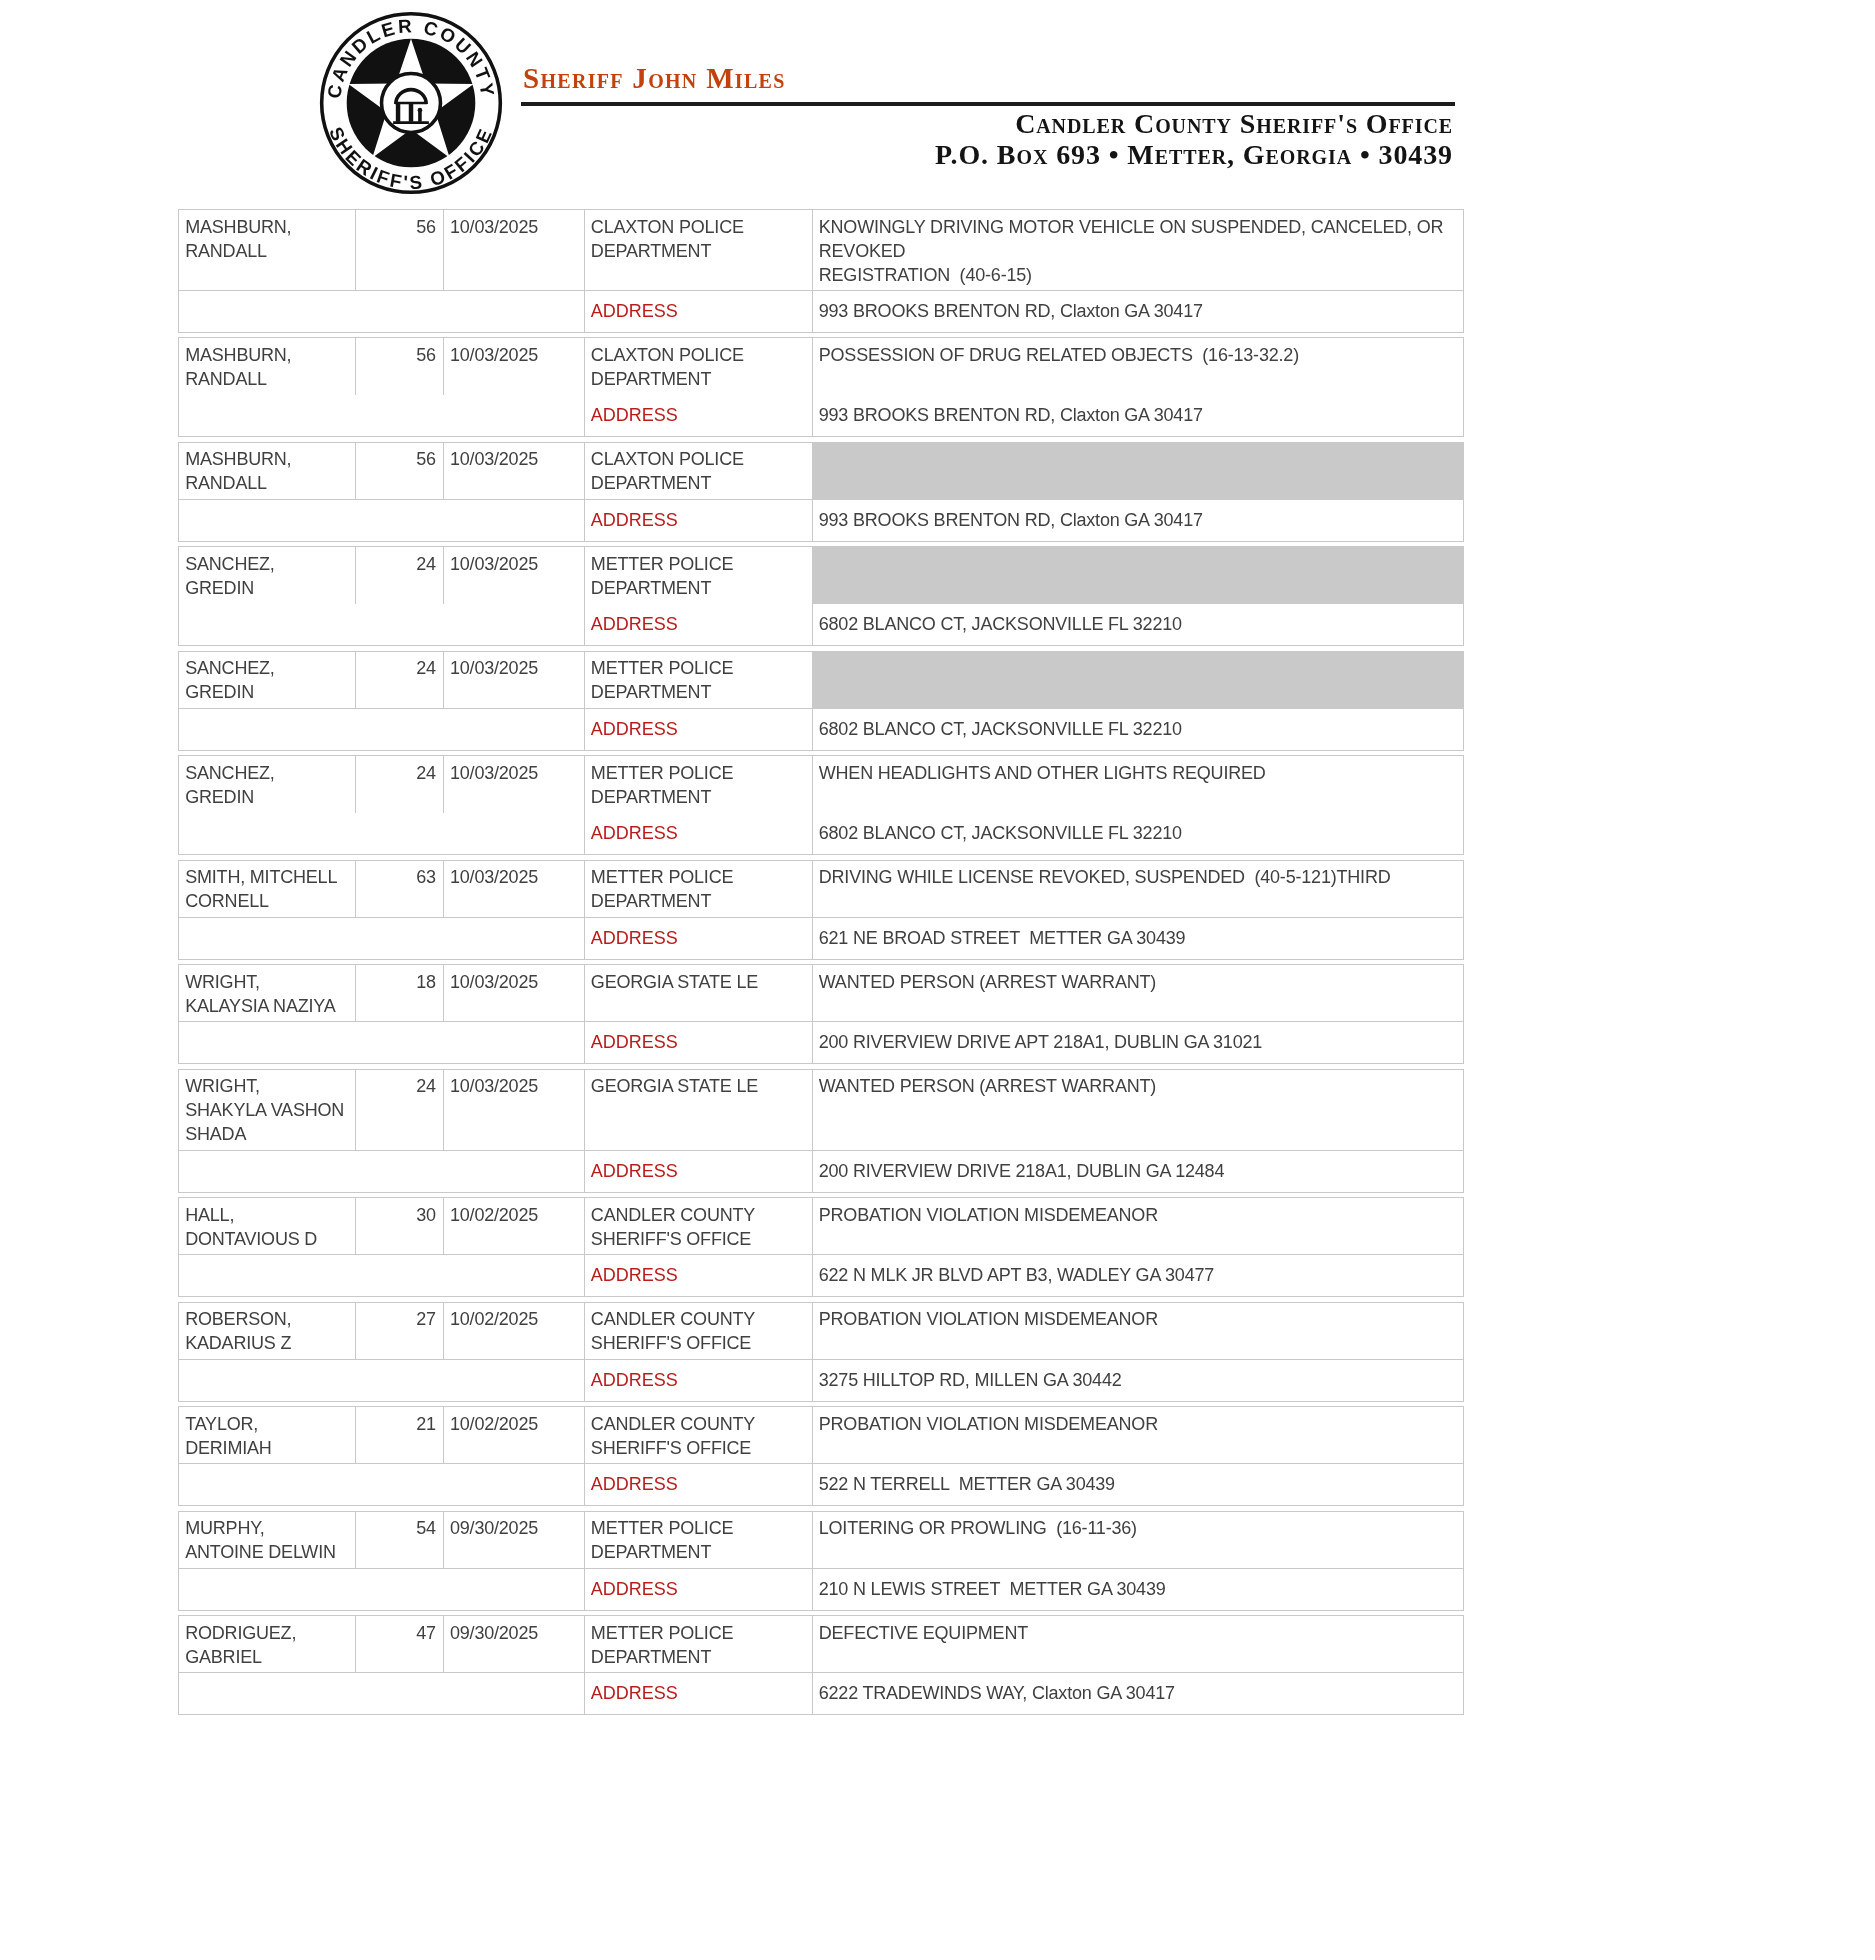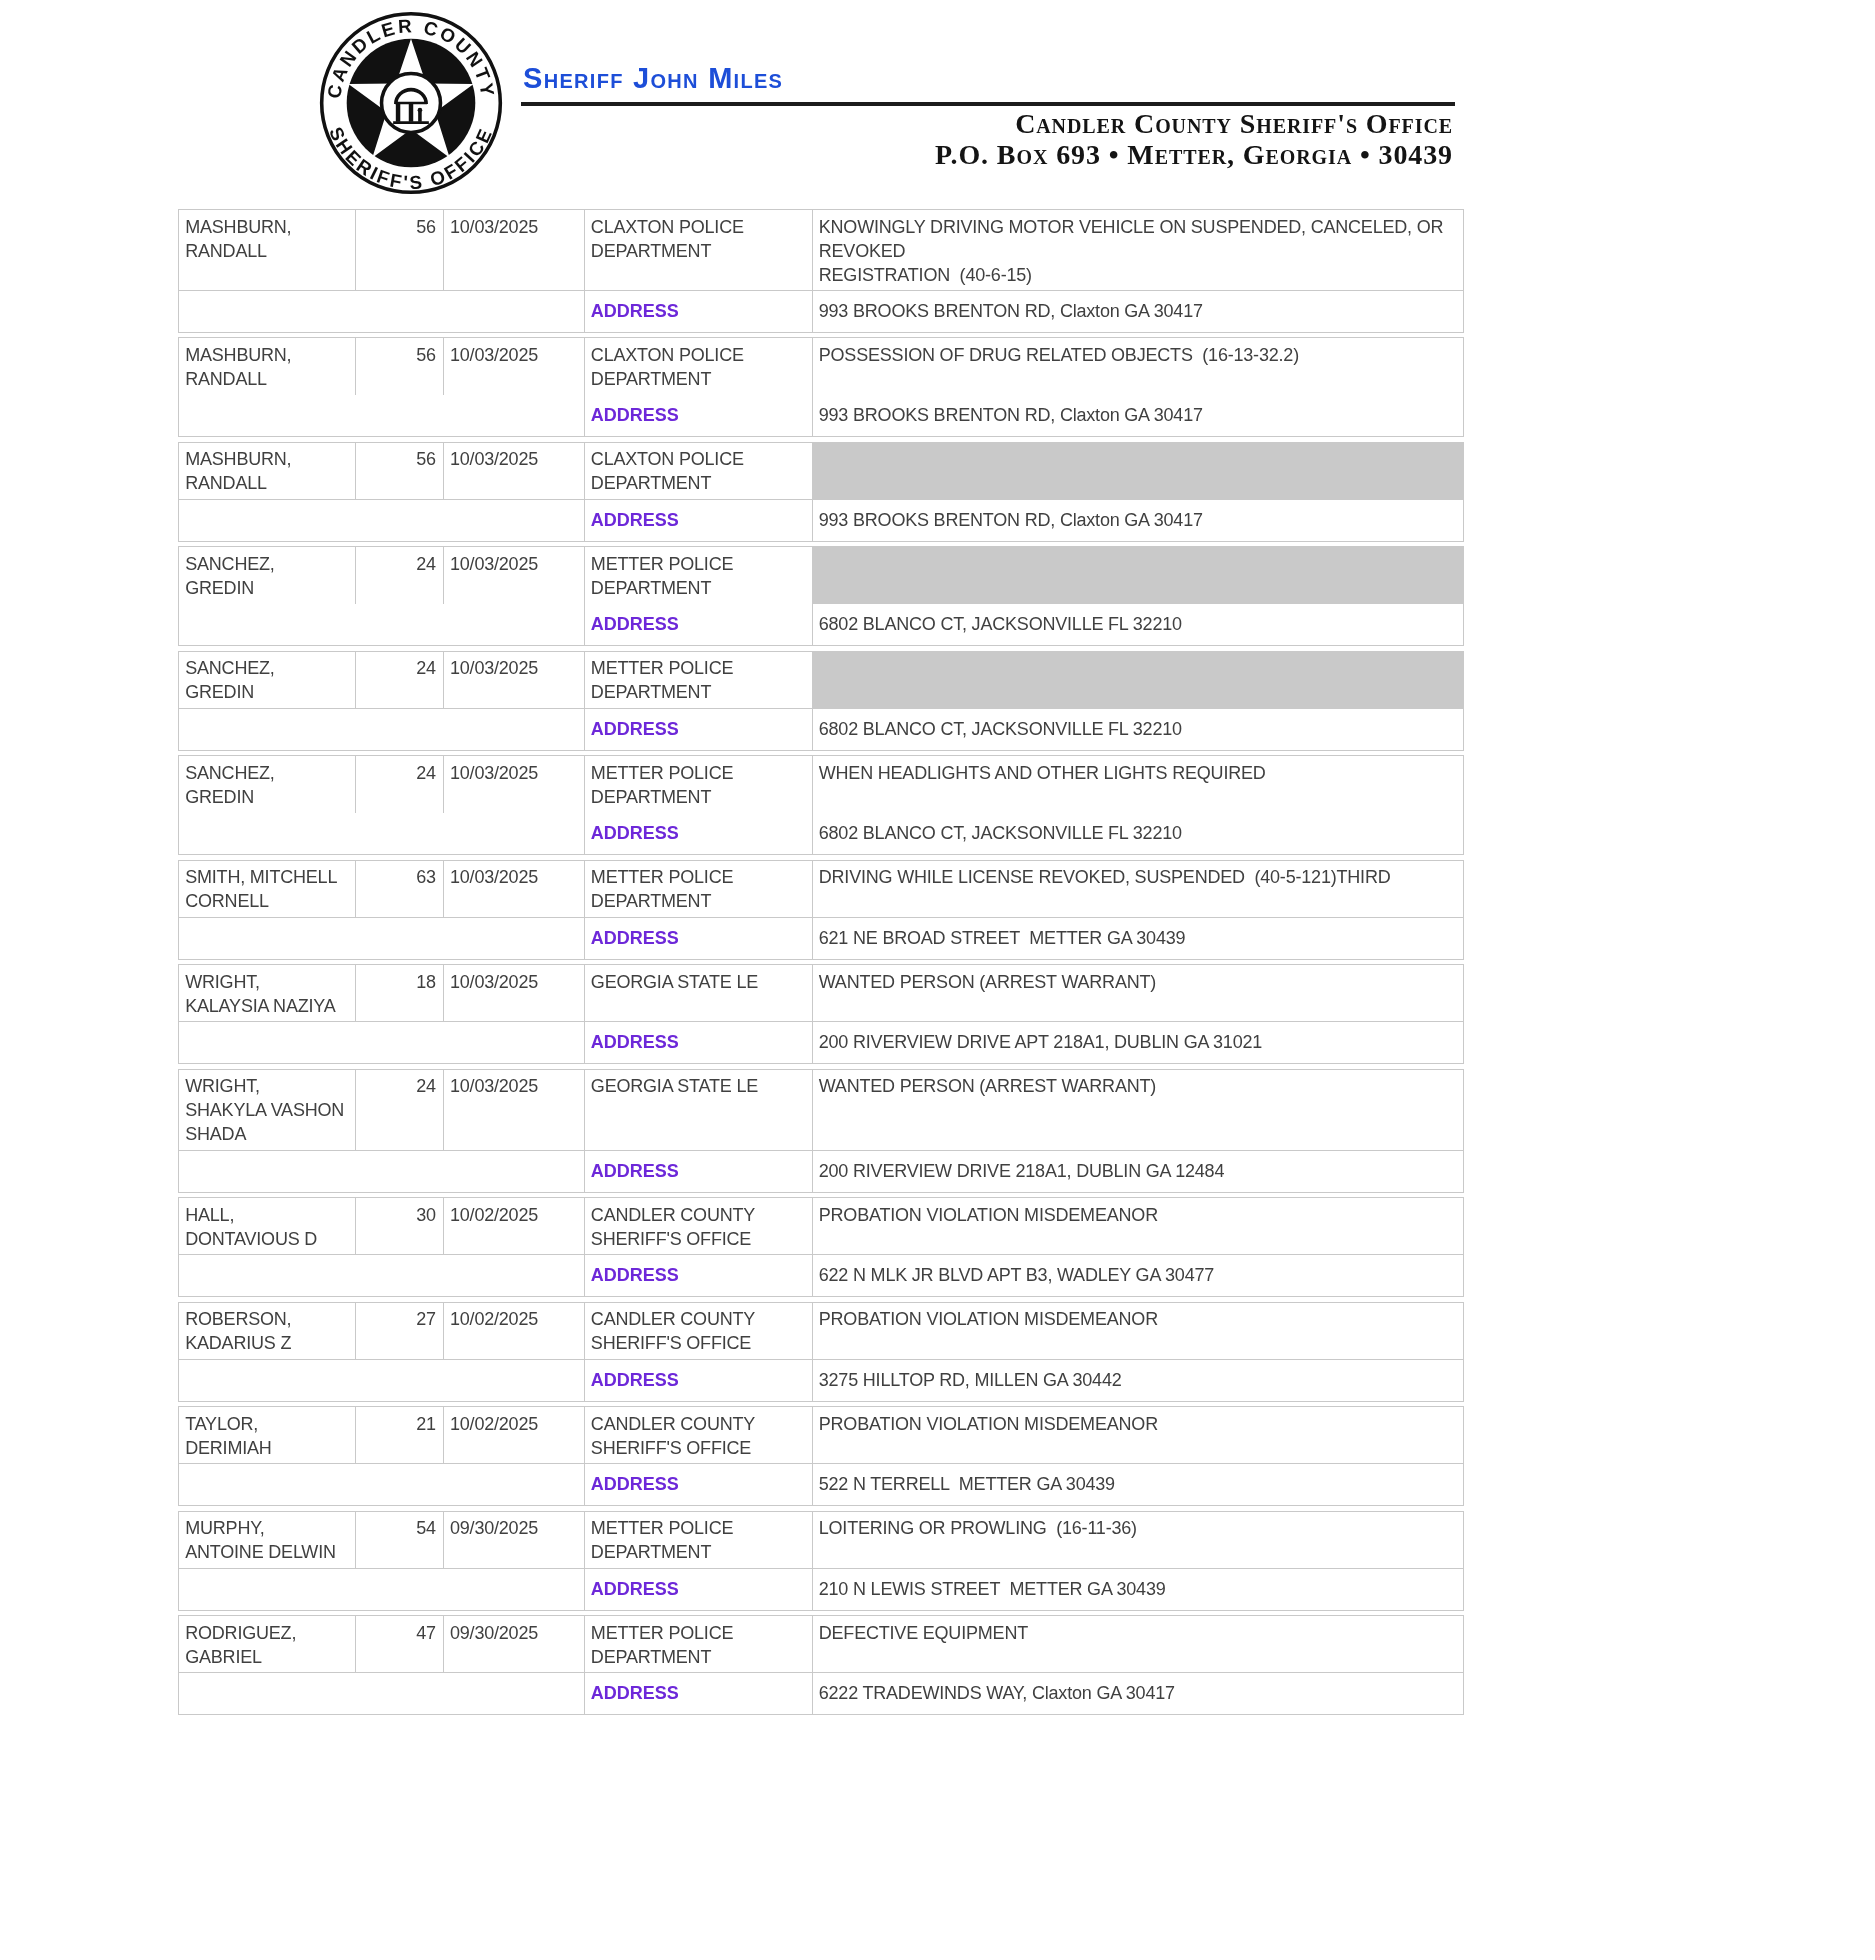--- a/index.html
+++ b/index.html
@@ -4,22 +4,22 @@
 <style>
   html,body{margin:0;padding:0;}
   body{
     width:1876px;height:1960px;background:#ffffff;position:relative;
     font-family:"Liberation Sans",sans-serif;
   }
   
   .badge{position:absolute;left:319px;top:10.7px;width:184px;height:184px;}
   .sheriff-name{
     position:absolute;left:523px;top:62px;
-    font-family:Liberation Sans, sans-serif;font-weight:bold;font-variant:small-caps;
-    font-size:29px;letter-spacing:1.3px;color:#1d4ed8;white-space:nowrap;
+    font-family:Liberation Serif, serif;font-weight:bold;font-variant:small-caps;
+    font-size:29px;letter-spacing:1.3px;color:#c2410c;white-space:nowrap;
   }
   .header-rule{position:absolute;left:521px;top:102px;width:934px;height:3.6px;background:#1c1c1c;}
   .header-right{
     position:absolute;left:521px;top:108px;width:932px;text-align:right;
     font-family:"Liberation Serif",serif;font-weight:bold;font-variant:small-caps;
     color:#141414;
   }
   .header-right .line{font-size:28px;line-height:31px;letter-spacing:0.9px;white-space:nowrap;}
   
   .records{position:absolute;left:178px;top:209px;width:1286px;}
@@ -30,21 +30,21 @@
   .cell{
     background:#ffffff;box-sizing:border-box;
     padding:4.5px 7.1px 3.6px 6.2px;
     font-size:18px;line-height:24px;letter-spacing:-0.2px;
     color:#404040;white-space:pre-wrap;overflow:hidden;
   }
   .rec{min-height:55px;}
   .age-cell{text-align:right;padding-right:7.1px;}
   .addr{height:41px;padding-top:8px;}
   .spacer{grid-column:1/4;}
-  .addr-label{font-weight:bold;color:#6d28d9;letter-spacing:0;}
+  .addr-label{font-weight:normal;color:#b91c1c;letter-spacing:0;}
 </style>
 </head>
 <body>
 
 <div class="badge">
   <svg viewBox="0 0 206 206" width="184" height="184">
     <circle cx="103" cy="103" r="100" fill="#ffffff" stroke="#111111" stroke-width="4"></circle>
     <circle cx="103" cy="103" r="72" fill="#111111"></circle>
     <polygon fill="#ffffff" points="103,31 119.8,81.3 173.1,81.8 130.2,113.2 146.3,164.4 103,132.5 59.7,164.4 75.8,113.2 32.9,81.8 86.2,81.3"></polygon>
     <circle cx="103" cy="103" r="33" fill="#ffffff" stroke="#111111" stroke-width="4"></circle>

